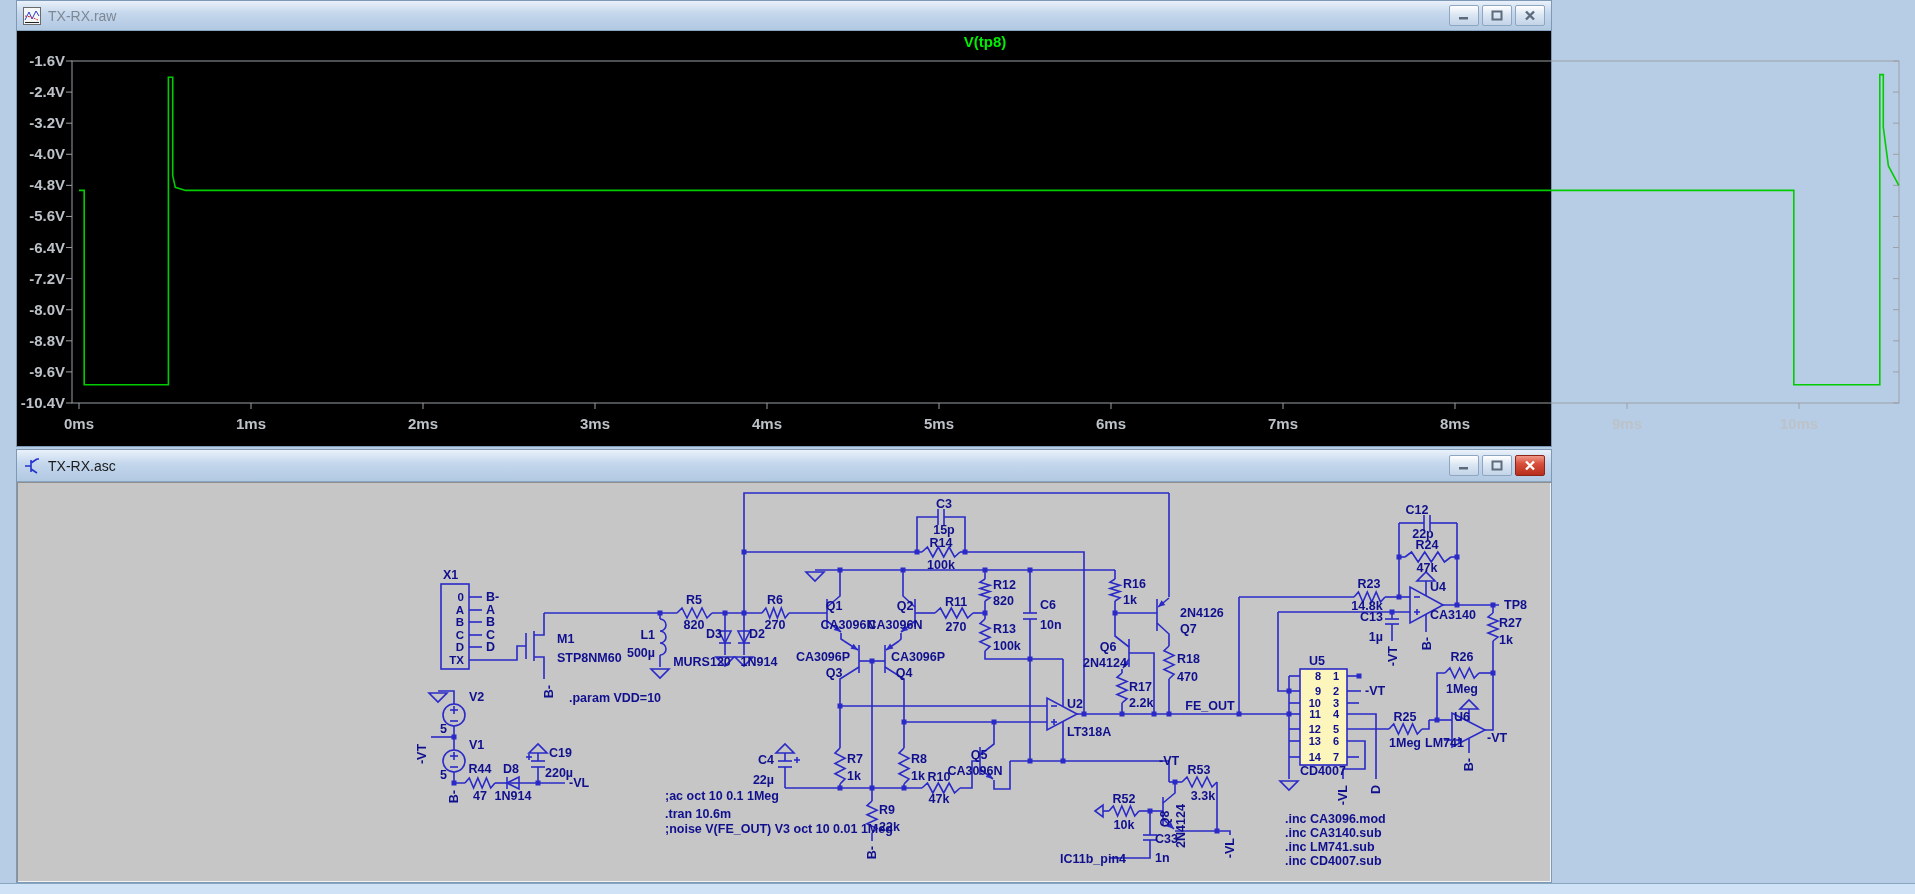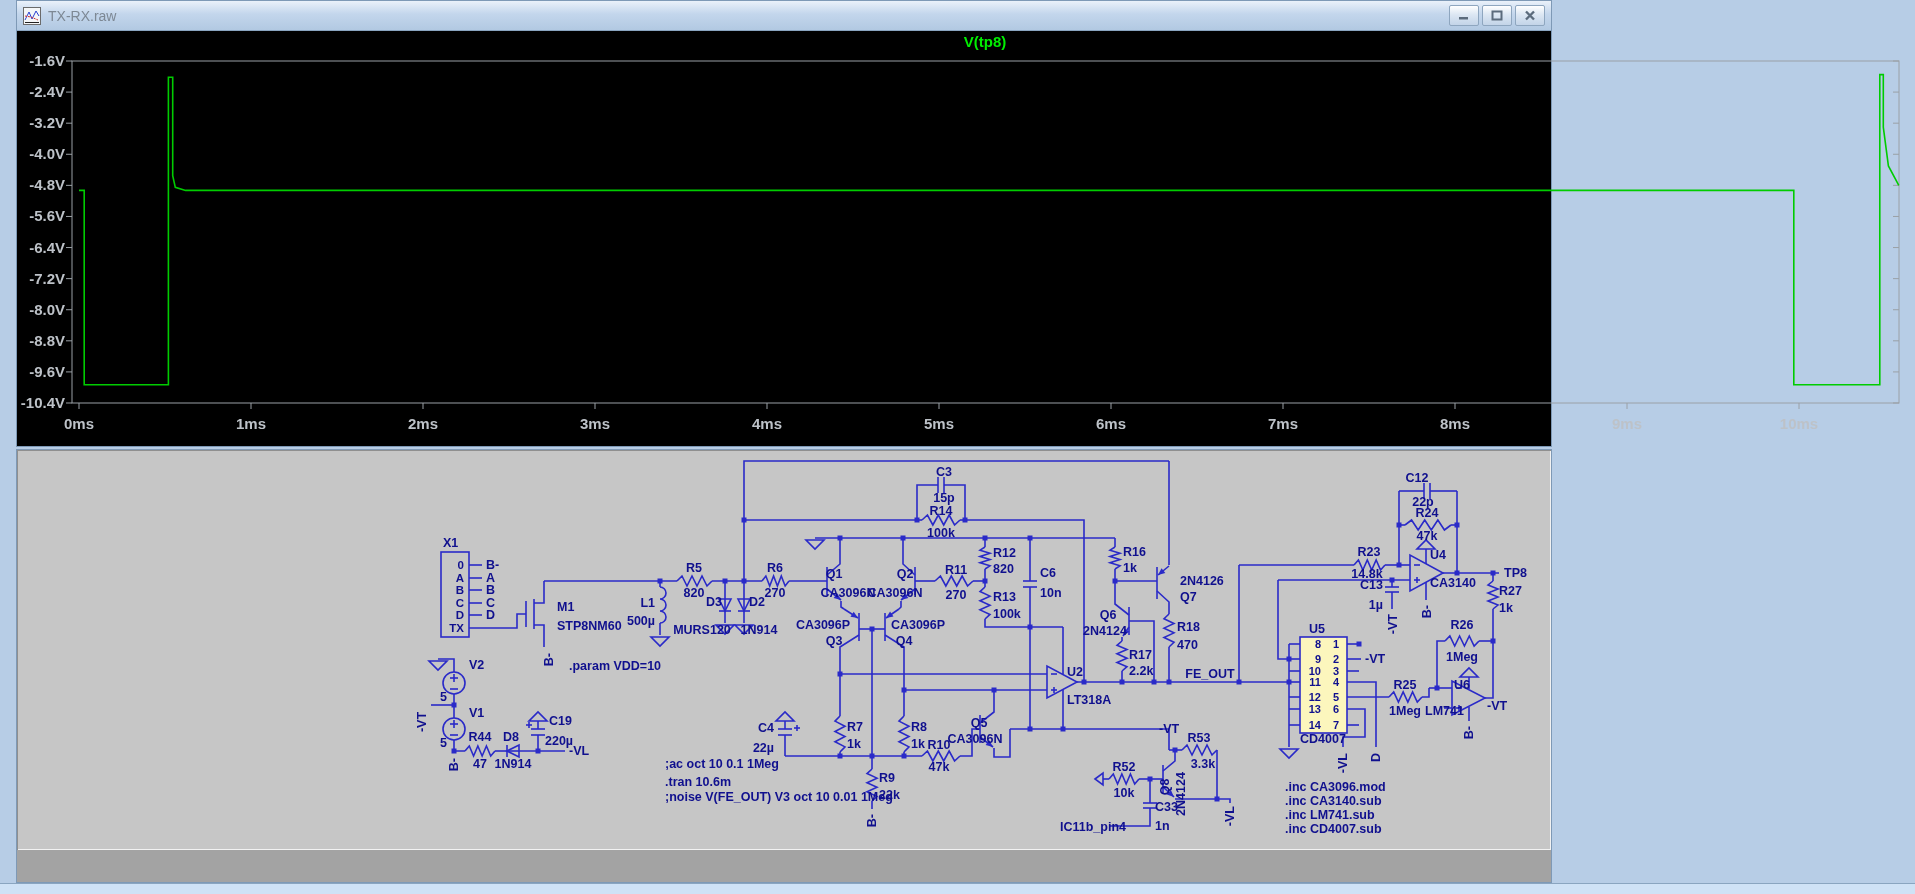--- a/index.html
+++ b/index.html
@@ -118,20 +118,43 @@
           <text x="1438" y="429" text-anchor="middle" class="wlabel">8ms</text>
           <text x="1610" y="429" text-anchor="middle" class="wlabel">9ms</text>
           <text x="1782" y="429" text-anchor="middle" class="wlabel">10ms</text>
           <text x="968" y="47" text-anchor="middle" class="wtitle">V(tp8)</text>
           <polyline points="62.0,190.4 67.2,190.4 67.2,384.7 151.4,384.7 151.4,77.3 155.7,77.3 155.7,175.6 158.3,187.3 168.6,190.4 1776.8,190.4 1776.8,384.7 1862.8,384.7 1862.8,74.6 1866.3,74.6 1866.3,127.1 1871.4,165.9 1881.8,185.4" fill="none" stroke="#00cc00" stroke-width="1.6"></polyline>
         </svg>
     </div>
   </div>
 
   <div class="win" style="top:449px;height:434px;">
+    <div class="titlebar" style="height:32px;">
+      <svg width="18" height="18">
+        <path d="M8,3 L8,15 M8,6 L14,2 M8,12 L14,16 M14,2 L16,2 M2,9 L8,9" fill="none" stroke="#2233cc" stroke-width="1.6"></path>
+      </svg>
+      <span class="title active">TX-RX.asc</span>
+      <span class="btns">
+        <span class="btn">
+            <svg width="12" height="10">
+              <rect x="1" y="6" width="9" height="2.5" fill="#5b6b7c"></rect>
+            </svg>
+          </span>
+        <span class="btn">
+            <svg width="12" height="11">
+              <rect x="1.5" y="1.5" width="9" height="8" fill="none" stroke="#5b6b7c" stroke-width="2"></rect>
+            </svg>
+          </span>
+        <span class="btn close-red">
+            <svg width="12" height="11">
+              <path d="M2,1.5 L10,9.5 M10,1.5 L2,9.5" stroke="#fff" stroke-width="2.4"></path>
+            </svg>
+          </span>
+      </span>
+    </div>
     <div class="schembody" style="height:400px;">
       <svg id="schem" width="1913" height="400" viewBox="0 481 1913 400">
           <g stroke="#2a2ac8" stroke-width="1.6" fill="none">
             <polyline points="452,596 465,596"></polyline>
             <polyline points="452,609 465,609"></polyline>
             <polyline points="452,621 465,621"></polyline>
             <polyline points="452,634 465,634"></polyline>
             <polyline points="452,646 465,646"></polyline>
             <polyline points="452,659 500,659 500,645 509,645"></polyline>
             <polyline points="517,634 527,634 527,612"></polyline>

